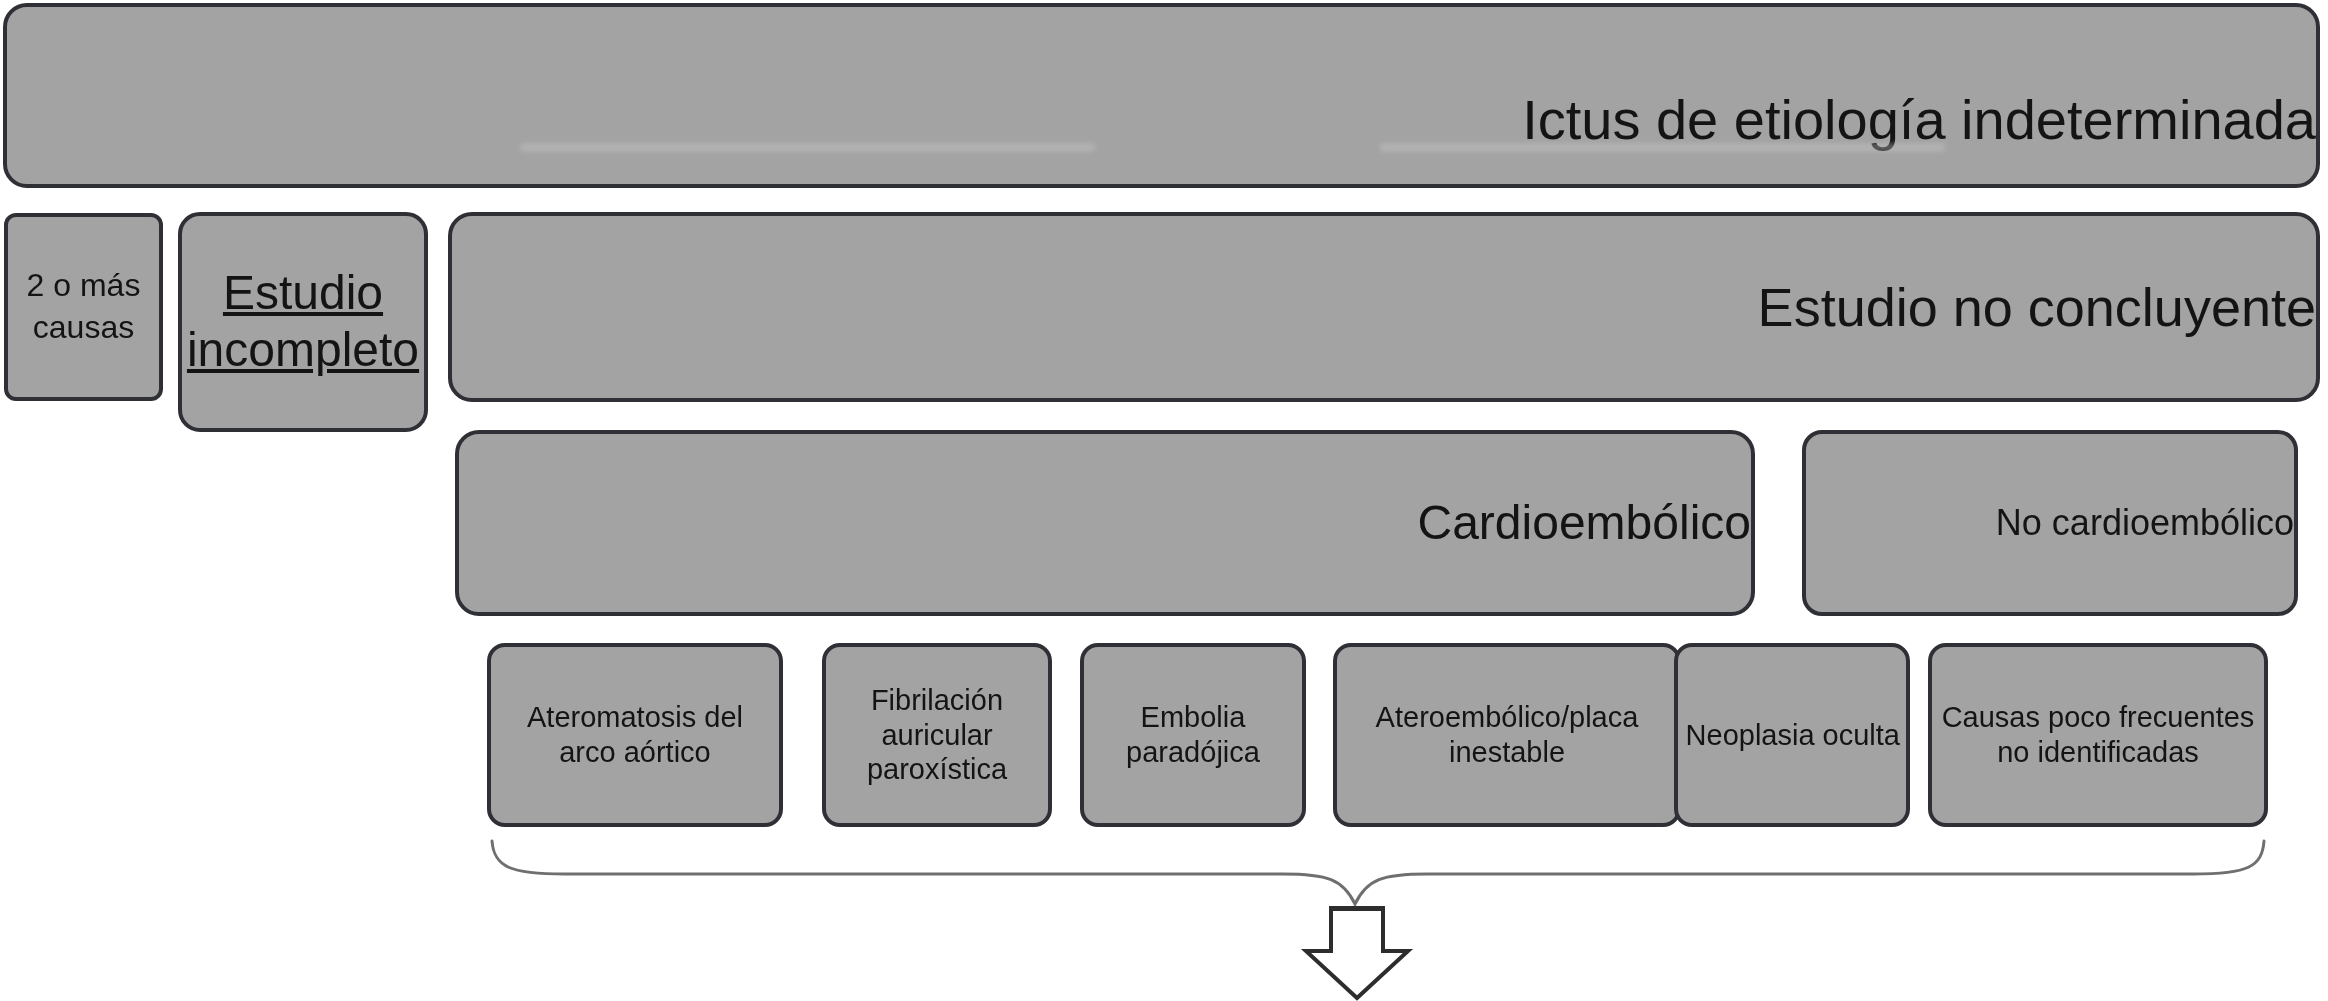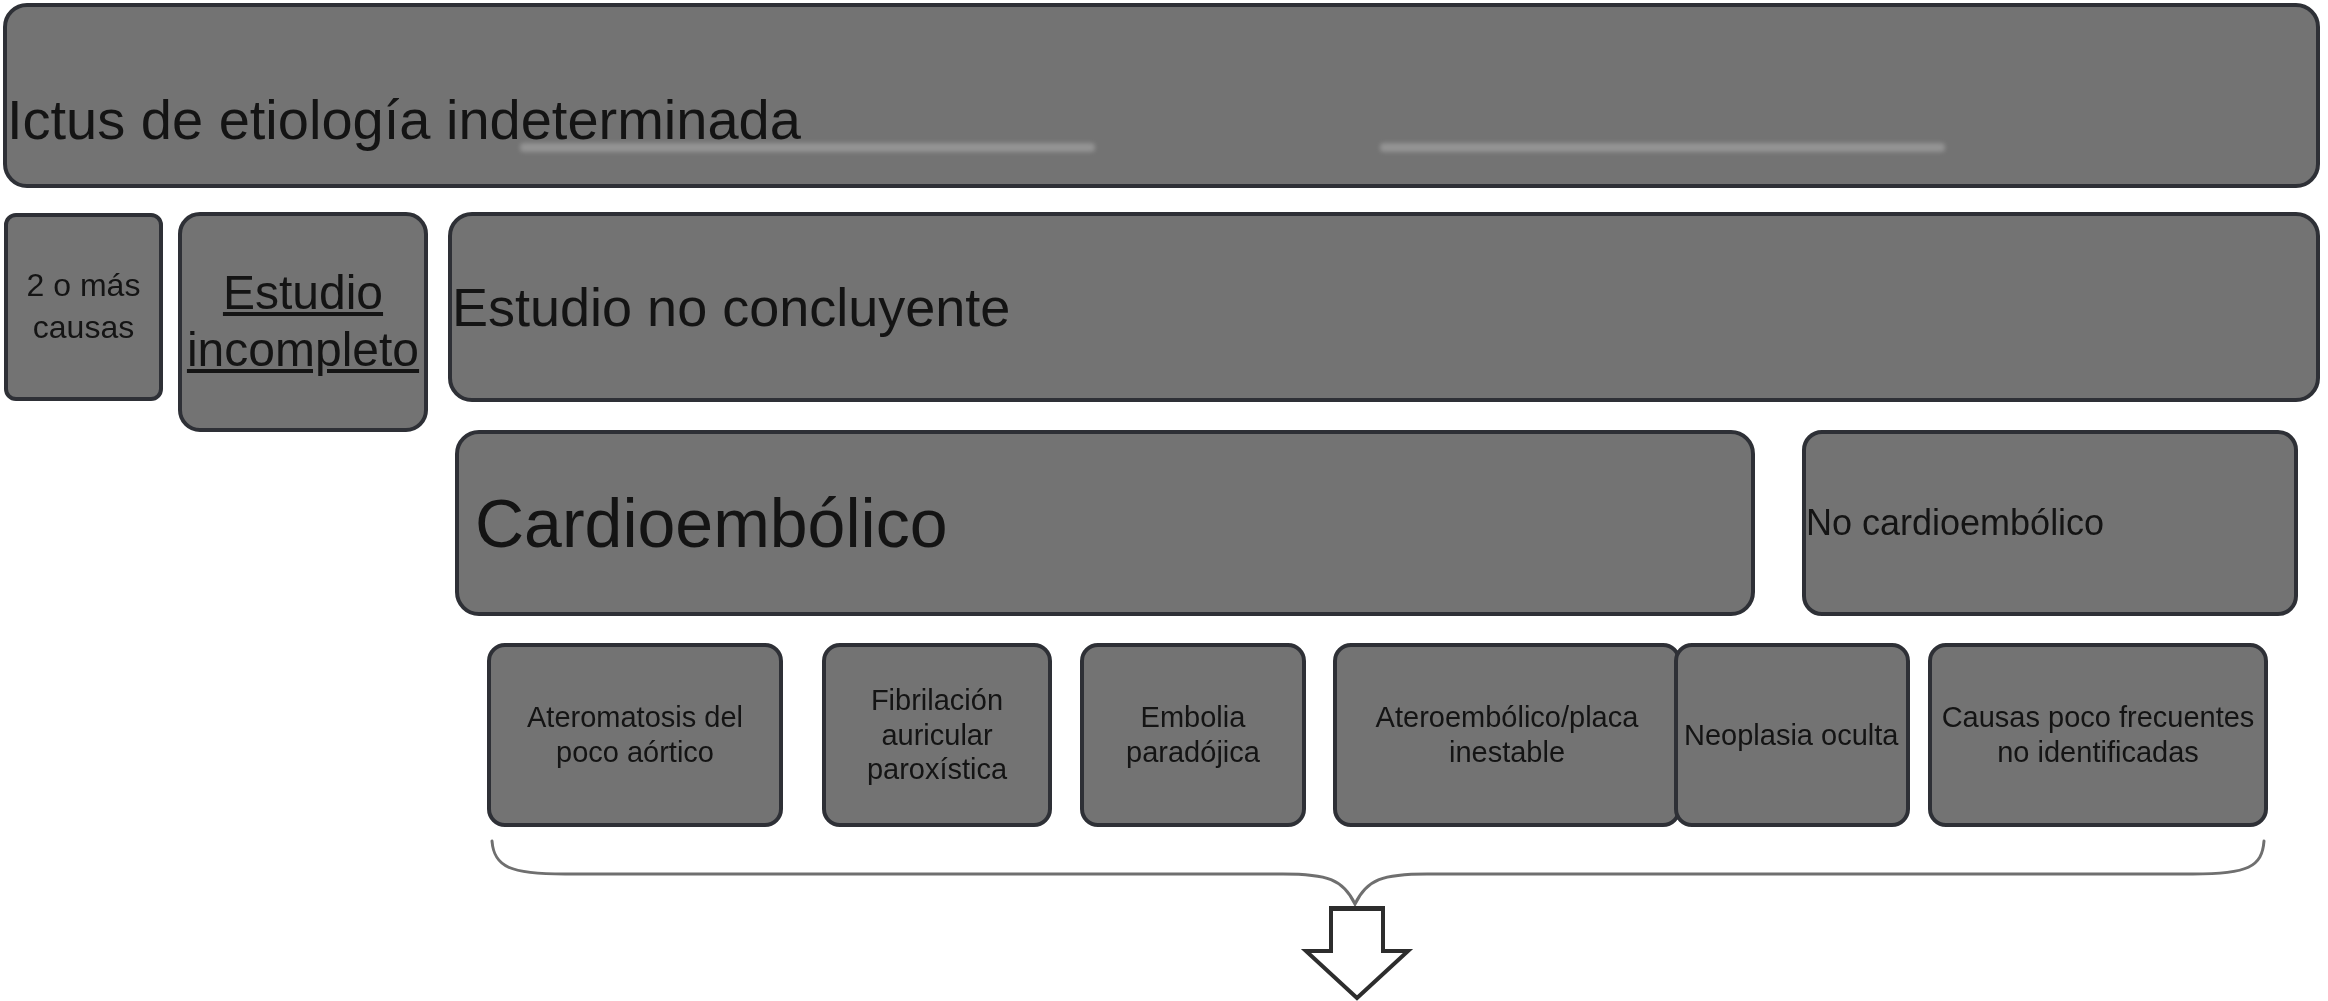--- a/index.html
+++ b/index.html
@@ -14,23 +14,23 @@
   html,body{background:var(--bg);}
   body{
     font-family:"Liberation Sans", sans-serif;
     color:var(--text);
     width:2328px;height:1001px;
     position:relative;overflow:hidden;
   }
   .page{position:absolute;inset:0;width:2328px;height:1001px;}
   .box{
     position:absolute;
-    background:#737373;
+    background:#a3a3a3;
     border:4px solid var(--box-border);
-    display:flex;align-items:center;justify-content:flex-start;
+    display:flex;align-items:center;justify-content:flex-end;
     text-align:center;
   }
   .label{display:block;white-space:normal;}
 
   
   .title-box{left:3px;top:3px;width:2317px;height:185px;border-radius:24px;align-items:flex-start;}
   .title-box .label{font-size:56px;line-height:1;padding-top:85px;}
 
   
   .artifact{position:absolute;height:9px;background:#c9c9c9;opacity:.38;filter:blur(2px);border-radius:4px;}
@@ -40,21 +40,21 @@
   
   .box-causes2{left:4px;top:213px;width:159px;height:188px;border-radius:12px;}
   .box-causes2 .label{font-size:32px;line-height:1.3;padding:0 4px;}
   .box-incomplete{left:178px;top:212px;width:250px;height:220px;border-radius:22px;text-decoration:underline;}
   .box-incomplete .label{font-size:48px;line-height:1.18;}
   .box-inconclusive{left:448px;top:212px;width:1872px;height:190px;border-radius:24px;}
   .box-inconclusive .label{font-size:54px;line-height:1;}
 
   
   .box-cardio{left:455px;top:430px;width:1300px;height:186px;border-radius:24px;}
-  .box-cardio .label{font-size:68px;line-height:1;margin-left:16px;}
+  .box-cardio .label{font-size:48px;line-height:1;margin-left:16px;}
   .box-nocardio{left:1802px;top:430px;width:496px;height:186px;border-radius:20px;}
   .box-nocardio .label{font-size:36px;line-height:1;}
 
   
   .cause{top:643px;height:184px;border-radius:18px;border-width:4px;}
   .cause .label{font-size:29px;line-height:1.2;padding:0 6px;}
   .cause-0{left:487px;width:296px;}
   .cause-1{left:822px;width:230px;}
   .cause-2{left:1080px;width:226px;}
   .cause-3{left:1333px;width:348px;}
@@ -89,21 +89,21 @@
   </div>
 
   <div class="box box-cardio">
     <span class="label">Cardioembólico</span>
   </div>
   <div class="box box-nocardio">
     <span class="label">No cardioembólico</span>
   </div>
 
   <div class="box cause cause-0">
-    <span class="label">Ateromatosis del poco aórtico</span>
+    <span class="label">Ateromatosis del arco aórtico</span>
   </div>
   <div class="box cause cause-2">
     <span class="label">Embolia paradójica</span>
   </div>
   <div class="box cause cause-1">
     <span class="label">Fibrilación auricular paroxística</span>
   </div>
   <div class="box cause cause-3">
     <span class="label">Ateroembólico/placa inestable</span>
   </div>

